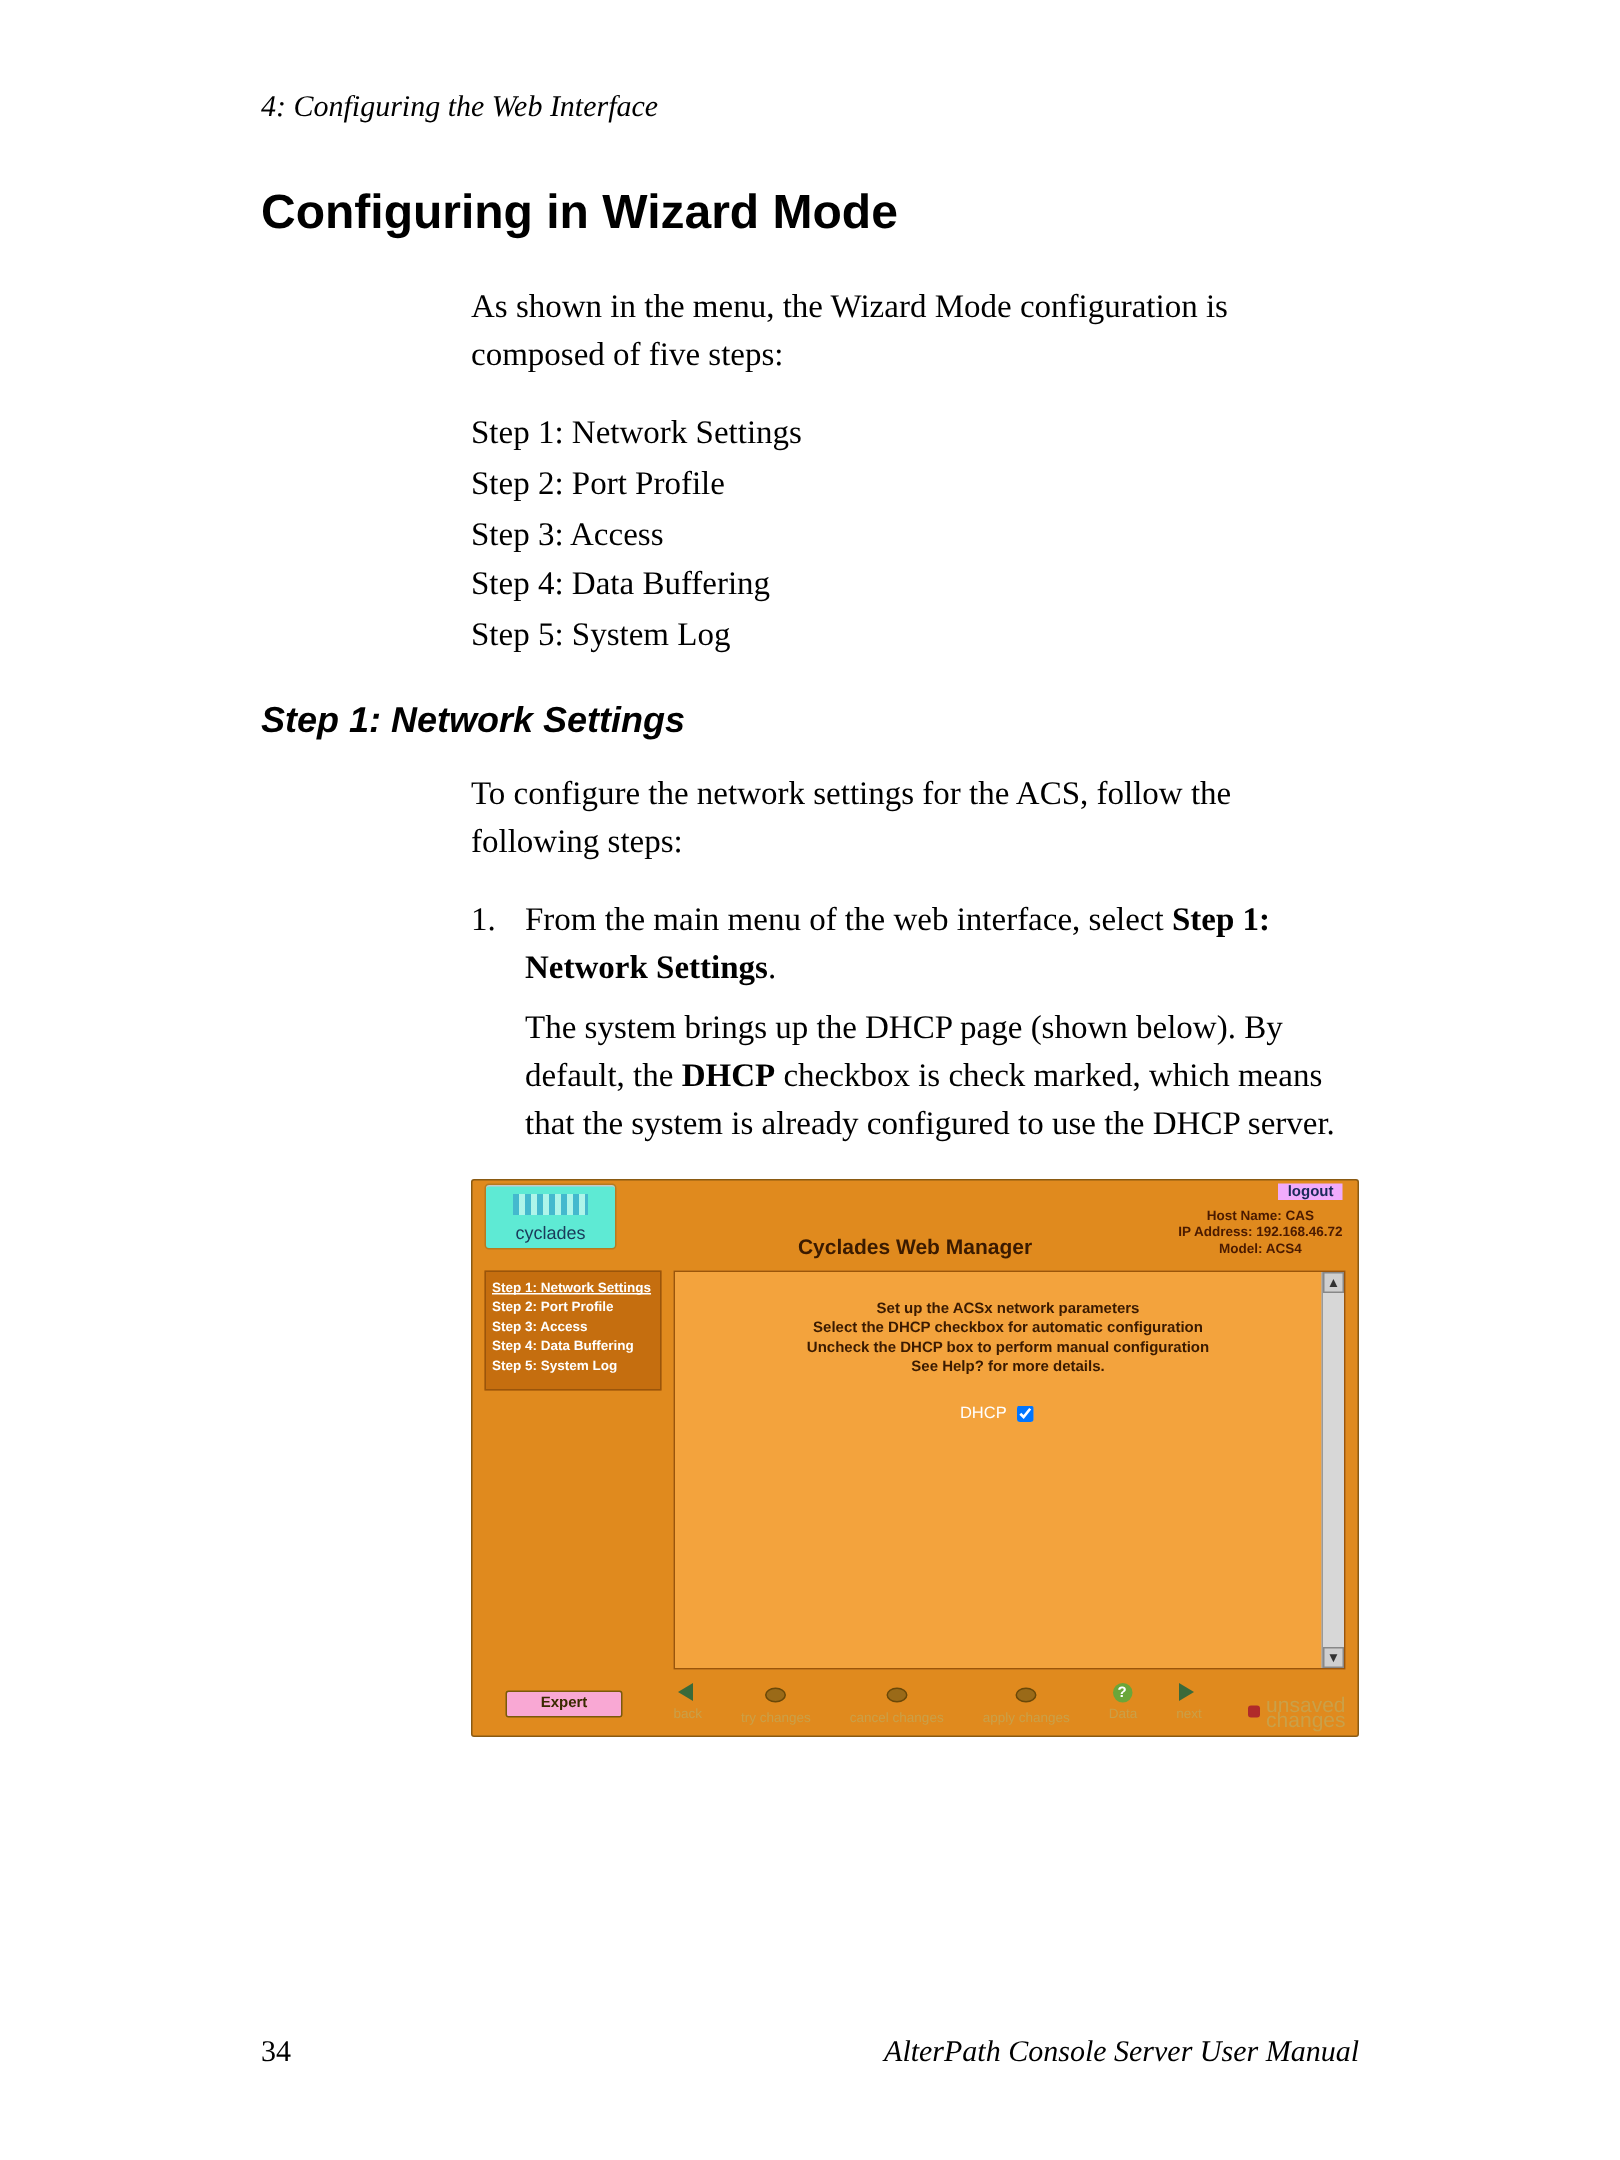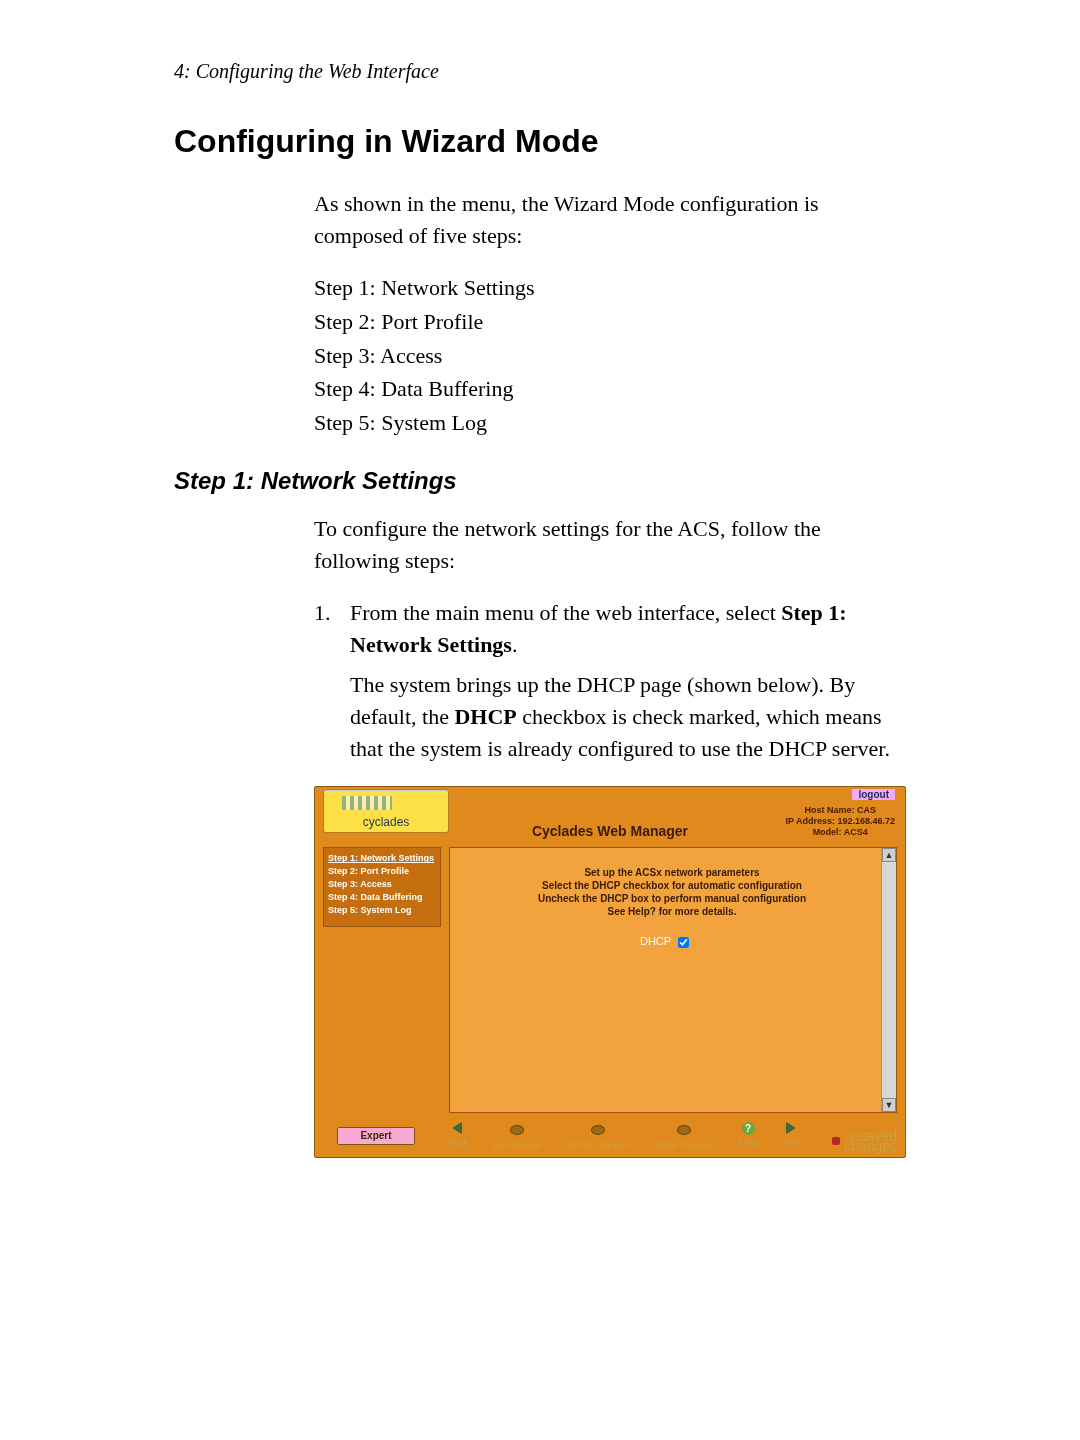--- a/index.html
+++ b/index.html
@@ -63,29 +63,28 @@
     border-radius: 2px;
   }
   .fig-top {
     position: relative;
     height: 60px;
   }
   .logo-tab {
     position: absolute;
     left: 8px; top: 2px;
     width: 86px; height: 42px;
-    background: #fde047;
+    background: #5eead4;
     border: 1px solid #b77a1f;
     border-radius: 3px;
     color: #1a3a5a;
     font-size: 11px;
     text-align: center;
     line-height: 56px;
     box-shadow: 0 1px 0 #c9c9c9 inset;
-    padding-left: 38px;
   }
   .logo-tab .stripes {
     position: absolute;
     left: 18px; top: 6px;
     width: 50px; height: 14px;
     background: repeating-linear-gradient(90deg,#2a88c8 0 4px,#fff 4px 8px);
     opacity: .5;
   }
   .logo-tab .t {
     position: absolute; left:0; right:0; bottom:4px;
@@ -371,14 +370,18 @@
           <div>
             <div>unsaved</div>
             <div>changes</div>
           </div>
         </div>
       </div>
 
     </div>
   </div>
 
+  <div class="page-footer">
+    <div>34</div>
+    <div class="manual">AlterPath Console Server User Manual</div>
+  </div>
 
 </div>
 
 </body></html>

